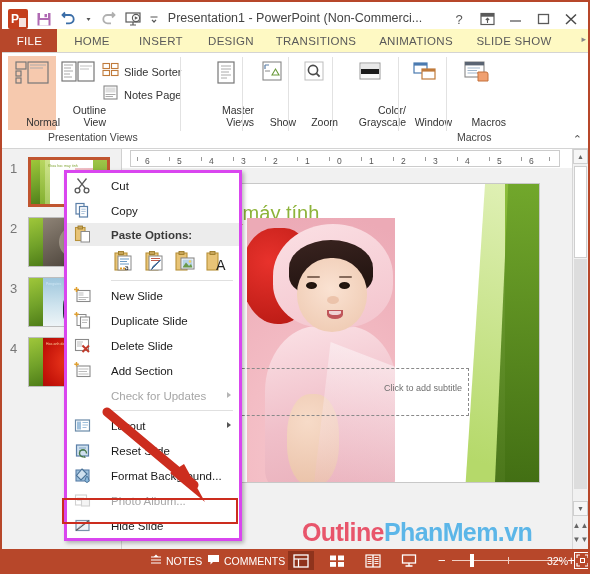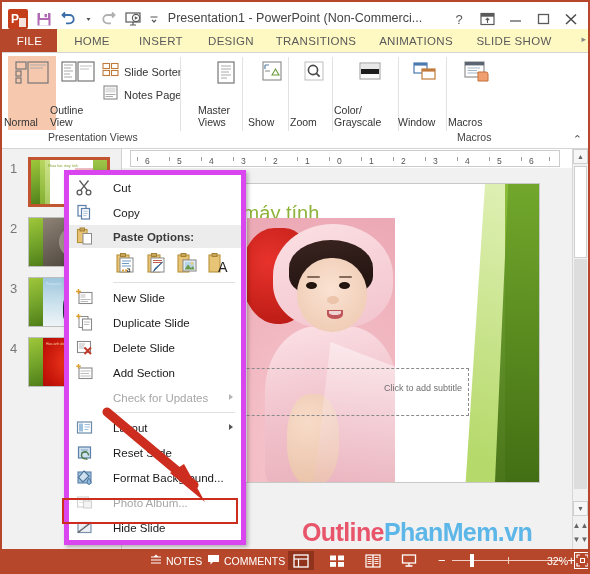--- a/index.html
+++ b/index.html
@@ -34,21 +34,21 @@
   .tab.file{left:0;width:55px;background:#b7472a;color:#fff;}
   .tabs-more{position:absolute;right:2px;top:5px;font-size:9px;color:#888;}
   .tab-under{position:absolute;left:0;top:50px;width:586px;height:1px;background:#d4d4d4;}
 
   
   .ribbon{position:absolute;left:0;top:51px;width:586px;height:95px;background:#fff;
           border-bottom:1px solid #d4d4d4;}
   .rsep{position:absolute;top:4px;width:1px;height:74px;background:#e2e2e2;}
   .glabel{position:absolute;top:78px;font-size:10.5px;color:#444;white-space:nowrap;
           font-family:"Liberation Sans",sans-serif;}
-  .bigbtn{position:absolute;top:3px;width:48px;height:74px;text-align:left;}
+  .bigbtn{position:absolute;top:3px;width:48px;height:74px;text-align:right;}
   .bigbtn .bcap{position:absolute;left:-4px;right:-4px;bottom:2px;font-size:10.5px;color:#333;
       line-height:11.5px;font-family:"Liberation Sans",sans-serif;}
   .bigbtn.sel{background:#f6c9ae;}
   .bicon{position:absolute;left:50%;top:4px;transform:translateX(-50%);}
   .smallbtn{position:absolute;height:21px;display:flex;align-items:center;gap:5px;}
   .smallbtn .scap{font-size:11px;color:#333;white-space:nowrap;
       font-family:"Liberation Sans",sans-serif;}
   .collapse{position:absolute;right:6px;top:80px;color:#555;font-size:11px;}
 
   
@@ -151,21 +151,21 @@
   .zoomslider{position:absolute;top:0;height:23px;display:flex;align-items:center;gap:0;}
   .zs-line{position:relative;width:110px;height:1px;background:#f0cfc4;}
   .zs-handle{position:absolute;left:18px;top:-6px;width:4px;height:13px;background:#fff;}
   .zs-mid{position:absolute;left:56px;top:-3px;width:1px;height:7px;background:#f0cfc4;}
   .zs-pm{color:#fff;font-size:13px;padding:0 6px;}
   .zpct{position:absolute;top:0;height:23px;display:flex;align-items:center;color:#fff;font-size:10.5px;}
   .fitbtn{position:absolute;top:3px;width:17px;height:17px;border:1px solid #fff;box-sizing:border-box;}
 
   
   .ctxmenu{position:absolute;left:62px;top:168px;width:172px;background:#fff;
-           border:5px solid #d946ef;box-shadow:2px 2px 4px rgba(0,0,0,.28);z-index:50;}
+           border:3px solid #d946ef;box-shadow:2px 2px 4px rgba(0,0,0,.28);z-index:50;}
   .ctxrow{position:relative;height:25px;display:flex;align-items:center;cursor:default;}
   .ctxrow .cicon{position:absolute;left:6px;top:3px;width:19px;height:19px;}
   .ctxrow .clabel{margin-left:44px;font-size:11.5px;color:#1a1a1a;
                   font-family:"Liberation Sans",sans-serif;}
   .ctxrow.disabled .clabel{color:#a6a6a6;}
   .ctxrow.header{background:#ececec;height:23px;}
   .ctxrow.header .clabel{font-weight:bold;color:#3a3a3a;}
   .ctxrow .arrow{position:absolute;right:8px;top:9px;width:0;height:0;
       border-left:4px solid #555;border-top:3.5px solid transparent;border-bottom:3.5px solid transparent;}
   .ctxrow.disabled .arrow{border-left-color:#b5b5b5;}

